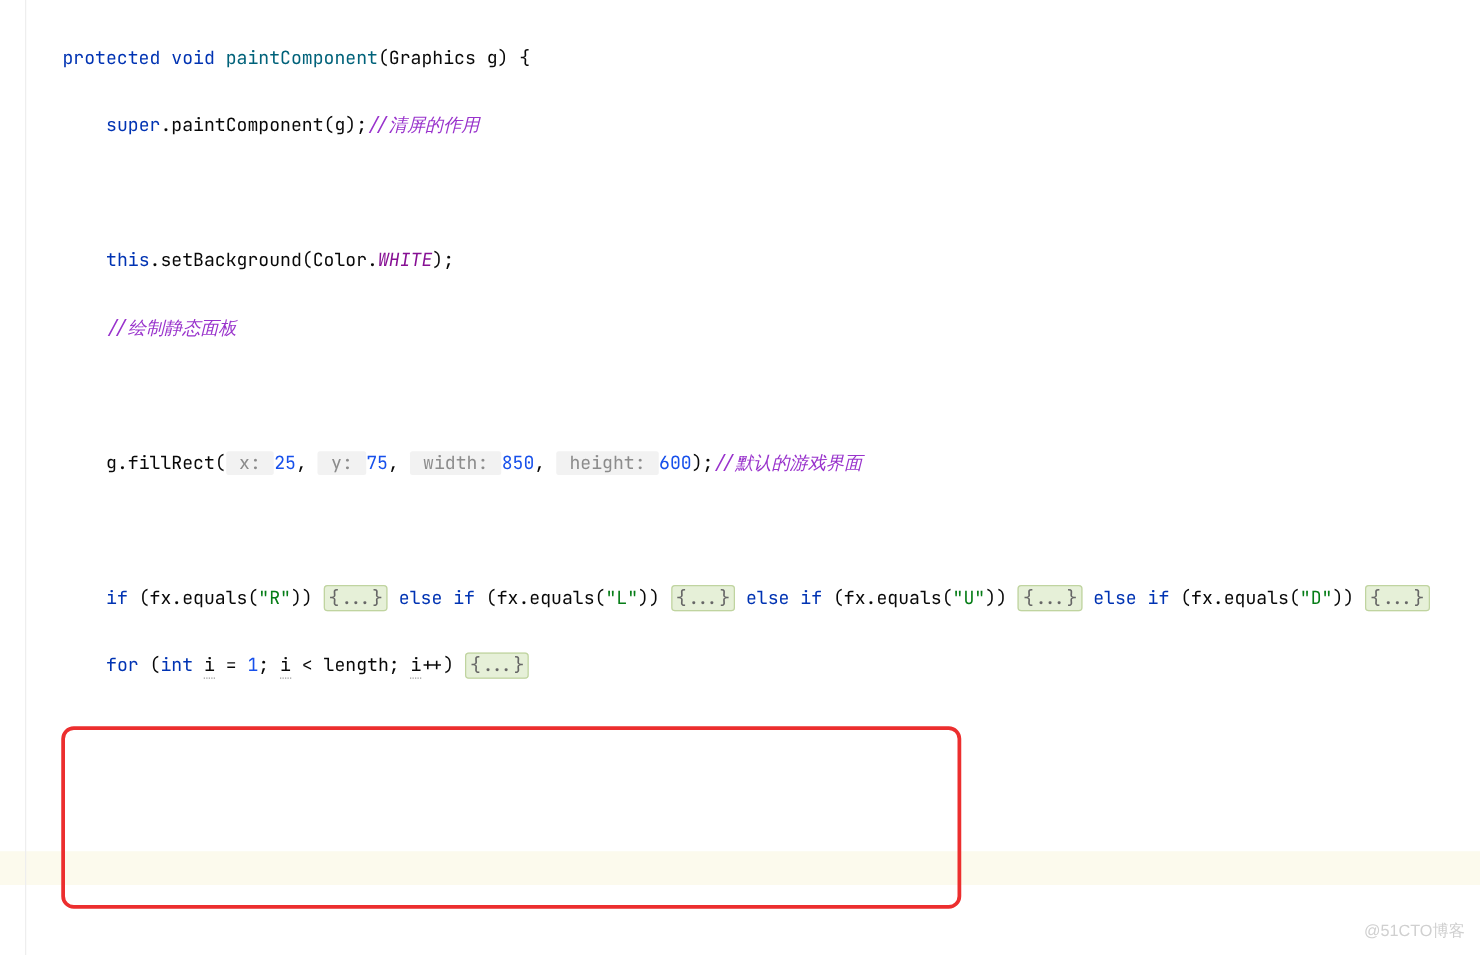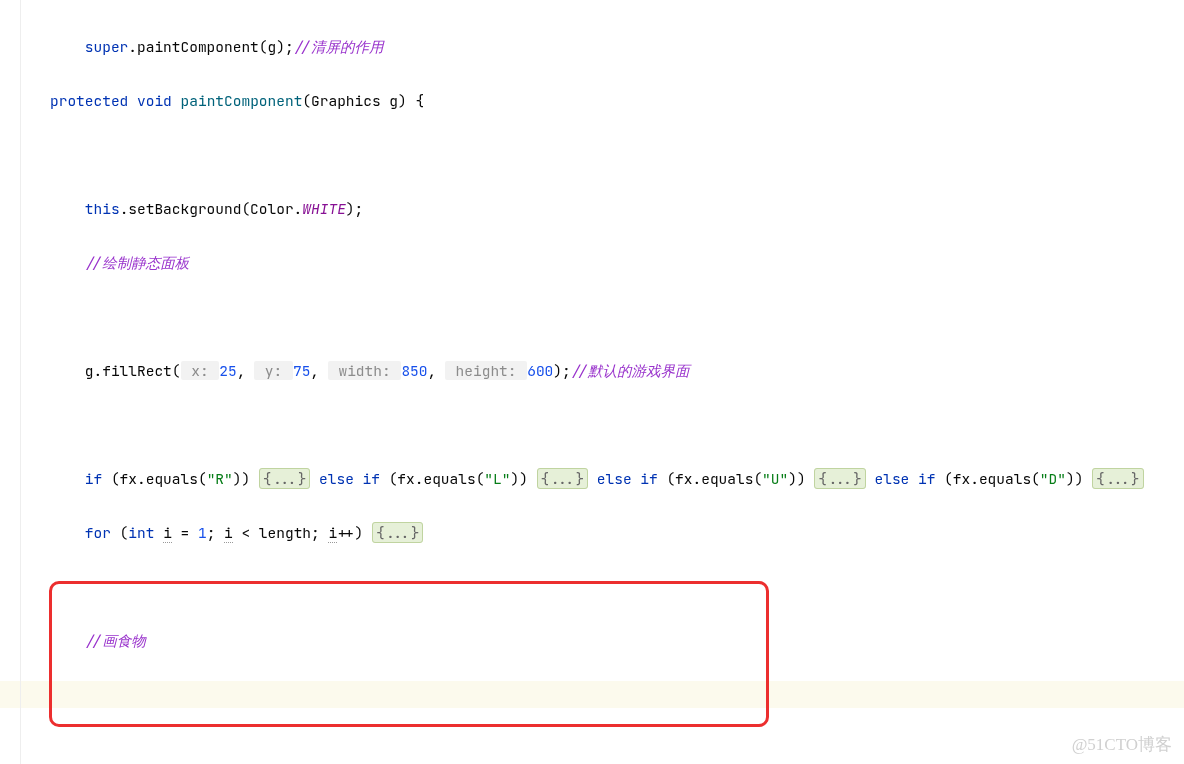--- a/index.html
+++ b/index.html
@@ -36,22 +36,22 @@
     height: 140px;
     border: 3px solid #ec2e2e;
     border-radius: 10px;
     pointer-events: none;
   }
   .watermark {
     position: absolute;
     right: 12px;
     bottom: 6px;
     color: #d0d0d0;
-    font-size: 17px;
-    font-family: Liberation Serif, serif;
+    font-size: 13px;
+    font-family: Liberation Sans, sans-serif;
     text-align: right;
   }
   .gutter {
     position: absolute;
     left: 0; top: 0; width: 20px; height: 100%;
     border-right: 1px solid #eee;
   }
   .hl-row {
     position: absolute;
     left: 0; width: 1184px; height: 27px;
@@ -60,32 +60,31 @@
   }
   .uline { border-bottom: 1px dotted #999; }
 </style>
 </head>
 <body>
 
 <div class="gutter"></div>
 <div class="hl-row" style="top:681px"></div>
 
 <div class="code-container">
+<div><span class="kw">protected</span> <span class="kw">void</span> <span class="method-decl">paintComponent</span><span>(Graphics g) {</span></div>
 <div>    <span class="kw">super</span><span>.paintComponent(g);</span><span class="comment-cn">//清屏的作用</span></div>
-<div><span class="kw">protected</span> <span class="kw">void</span> <span class="method-decl">paintComponent</span><span>(Graphics g) {</span></div>
 <div> </div>
 <div>    <span class="kw">this</span><span>.setBackground(Color.</span><span class="static-field">WHITE</span><span>);</span></div>
 <div>    <span class="comment-cn">//绘制静态面板</span></div>
 <div> </div>
 <div>    <span>g.fillRect(</span><span class="param-label"> x: </span><span class="num">25</span><span>, </span><span class="param-label"> y: </span><span class="num">75</span><span>, </span><span class="param-label"> width: </span><span class="num">850</span><span>, </span><span class="param-label"> height: </span><span class="num">600</span><span>);</span><span class="comment-cn">//默认的游戏界面</span></div>
 <div> </div>
 <div>    <span class="kw">if</span><span> (fx.equals(</span><span class="str">"R"</span><span>)) </span><span class="fold">{...}</span><span> </span><span class="kw">else if</span><span> (fx.equals(</span><span class="str">"L"</span><span>)) </span><span class="fold">{...}</span><span> </span><span class="kw">else if</span><span> (fx.equals(</span><span class="str">"U"</span><span>)) </span><span class="fold">{...}</span><span> </span><span class="kw">else if</span><span> (fx.equals(</span><span class="str">"D"</span><span>)) </span><span class="fold">{...}</span></div>
 <div>    <span class="kw">for</span><span> (</span><span class="kw">int</span><span> </span><span class="uline">i</span><span> = </span><span class="num">1</span><span>; </span><span class="uline">i</span><span> &lt; length; </span><span class="uline">i</span><span>++) </span><span class="fold">{...}</span></div>
 <div> </div>
-<div>    <span class="comment-cn">//画食物</span></div>
 
 
 
 
 
 
 
 
 
 

